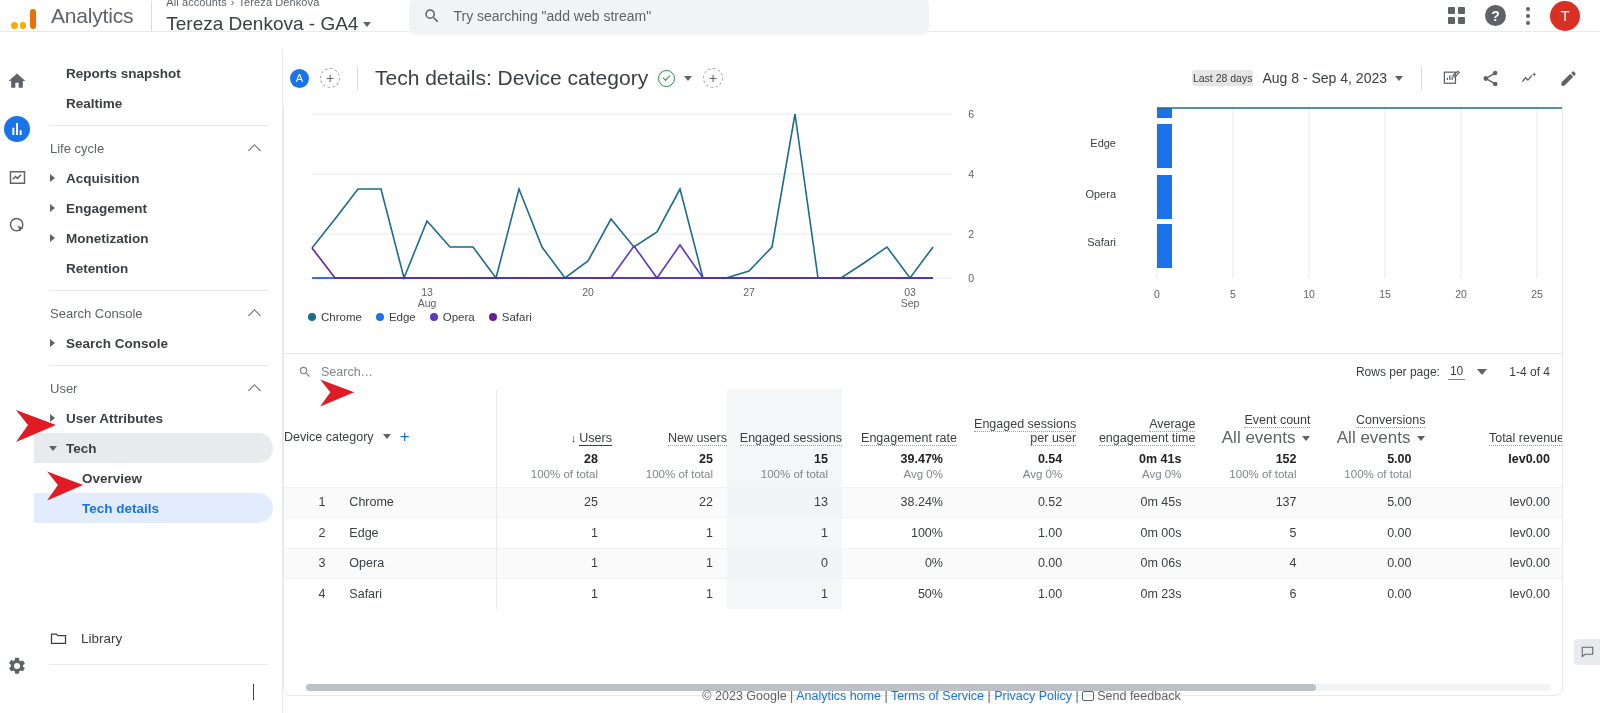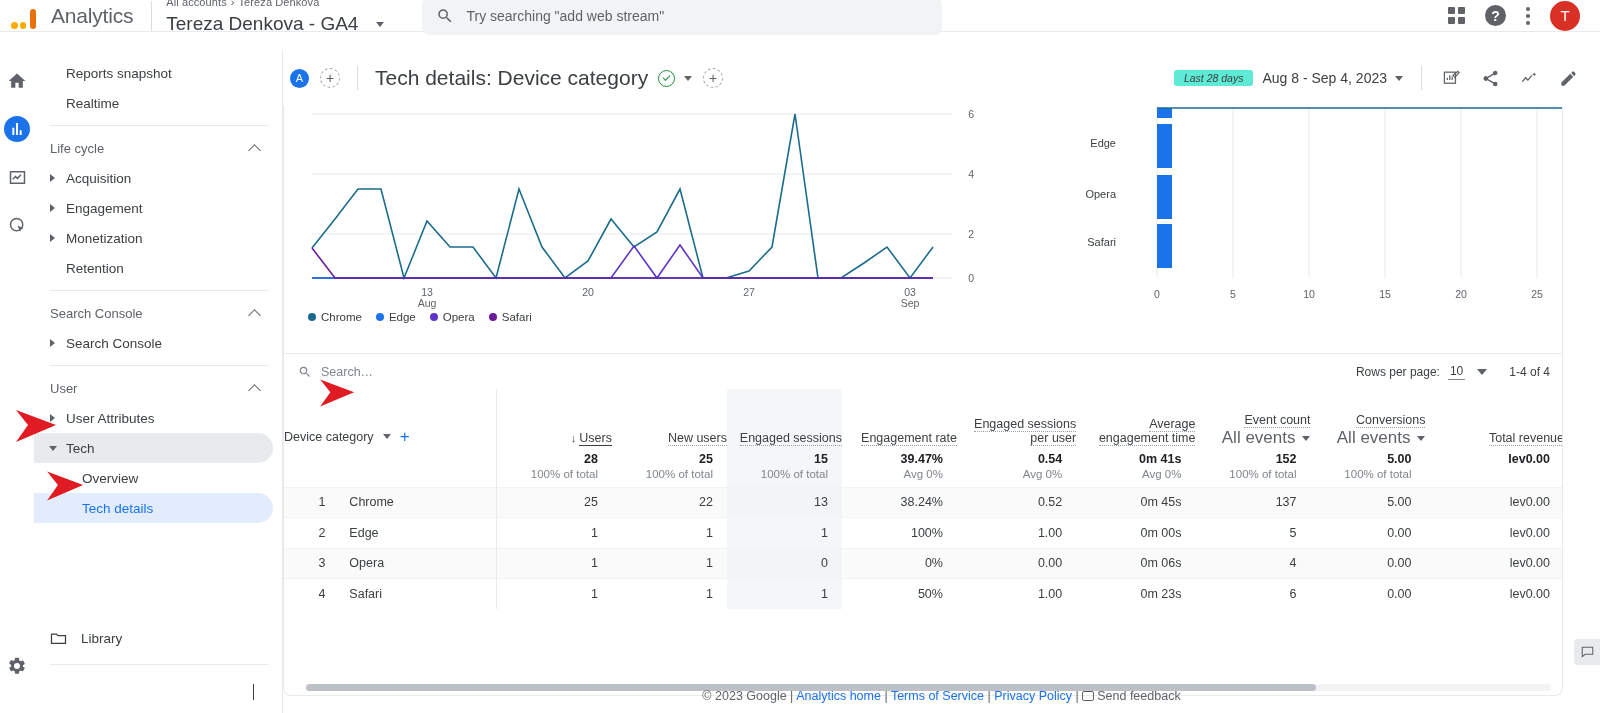--- a/index.html
+++ b/index.html
@@ -22,21 +22,21 @@
   .bar-a { width: 6px; height: 7px; background: #f9ab00; border-radius: 3px; }
   .bar-b { width: 6px; height: 14px; background: #f9ab00; border-radius: 3px; margin-left: 2px; }
   .logo-wrap { display: flex; align-items: flex-end; gap: 2px; }
   .dot-l { width: 7px; height: 7px; border-radius: 50%; background: #f9ab00; }
   .analytics-word {
     font-size: 21px; color: #5f6368; margin-left: 11px; letter-spacing: -.2px;
   }
   .topdiv { width: 1px; height: 30px; background: #dadce0; margin: 0 14px 0 18px; }
   .acct-block { display: flex; flex-direction: column; justify-content: center; }
   .acct-crumb { font-size: 11px; color: #5f6368; display: flex; align-items: center; gap: 4px; letter-spacing:.1px;}
-  .acct-name { font-size: 19px; color: #3c4043; display: flex; align-items: center; gap: 18px; margin-top: 5px;}
+  .acct-name { font-size: 19px; color: #3c4043; display: flex; align-items: center; gap: 5px; margin-top: 5px;}
   .caret-dn { width:0;height:0;border-left:4px solid transparent;border-right:4px solid transparent;border-top:5px solid #5f6368; }
   .searchbox {
     margin-left: 38px; width: 520px; height: 38px; background: #f1f3f4;
     border-radius: 8px; display: flex; align-items: center; padding: 0 14px; gap: 12px;
   }
   .searchbox .ph { font-size: 14px; color: #5f6368; }
   .top-right { margin-left: auto; display: flex; align-items: center; gap: 20px; padding-right: 20px; }
   .grid-icon { display: grid; grid-template-columns: repeat(2, 7px); gap: 3px; }
   .grid-icon i { width: 7px; height: 7px; background: #5f6368; display: block; border-radius:1px; }
   .help-circle {
@@ -63,20 +63,21 @@
   
   .sidebar {
     position: absolute; left: 34px; top: 50px; width: 249px; height: 663px;
     background: #fff; border-right: 1px solid #e8eaed; padding-top: 8px;
     font-size: 13.5px;
   }
   .nav-row {
     height: 30px; display: flex; align-items: center; padding-left: 16px;
     border-radius: 0 16px 16px 0; margin-right: 9px; color: #3c4043; cursor: pointer;
     position: relative;
+    font-weight: bold;
   }
   .nav-row.pad-l { padding-left: 32px; }
   .nav-row.sel-grey { background: #e8eaed; }
   .nav-row.sel-blue { background: #e3ecfd; color: #1a73e8; }
   .nav-row.sub { padding-left: 48px; }
   .sec-head {
     height: 30px; display: flex; align-items: center; padding-left: 16px;
     color: #5f6368; font-size: 13px; margin-right: 9px; justify-content: space-between;
     padding-right: 14px; cursor: pointer;
   }
@@ -108,21 +109,21 @@
     margin-left: 11px;
   }
   .vdiv { width: 1px; height: 24px; background: #dadce0; margin: 0 17px; }
   .rep-title { font-size: 21px; color: #3c4043; }
   .chk-circle {
     width: 17px; height: 17px; border-radius: 50%; border: 1.4px solid #1e8e3e;
     display: flex; align-items: center; justify-content: center; margin-left: 10px;
   }
   .chk-mark { width: 7px; height: 4px; border-left: 1.4px solid #1e8e3e; border-bottom: 1.4px solid #1e8e3e; transform: rotate(-45deg); margin-top:-2px;}
   .hdr-right { margin-left: auto; display: flex; align-items: center; gap: 0; }
-  .last28 { font-size: 10.5px; color: #3c4043; background: #5eead4; padding: 2px 10px; border-radius: 3px; font-style: italic; }
+  .last28 { font-size: 10.5px; color: #3c4043; background: #e5e5e5; padding: 2px 1px; border-radius: 3px; }
   .daterange { font-size: 14px; color: #3c4043; margin-left: 9px; display: flex; align-items: center; gap: 8px;}
   .hdr-icon { margin-left: 20px; color: #5f6368; display: flex; align-items: center;}
 
   
   .panel {
     position: absolute; left: 0; top: 56px; width: 1280px; height: 590px;
     background: #fff; border: 1px solid #e8eaed; border-top: none; border-radius: 0 0 8px 8px;
     overflow: hidden;
   }
   .charts-row { position: relative; height: 230px; }

